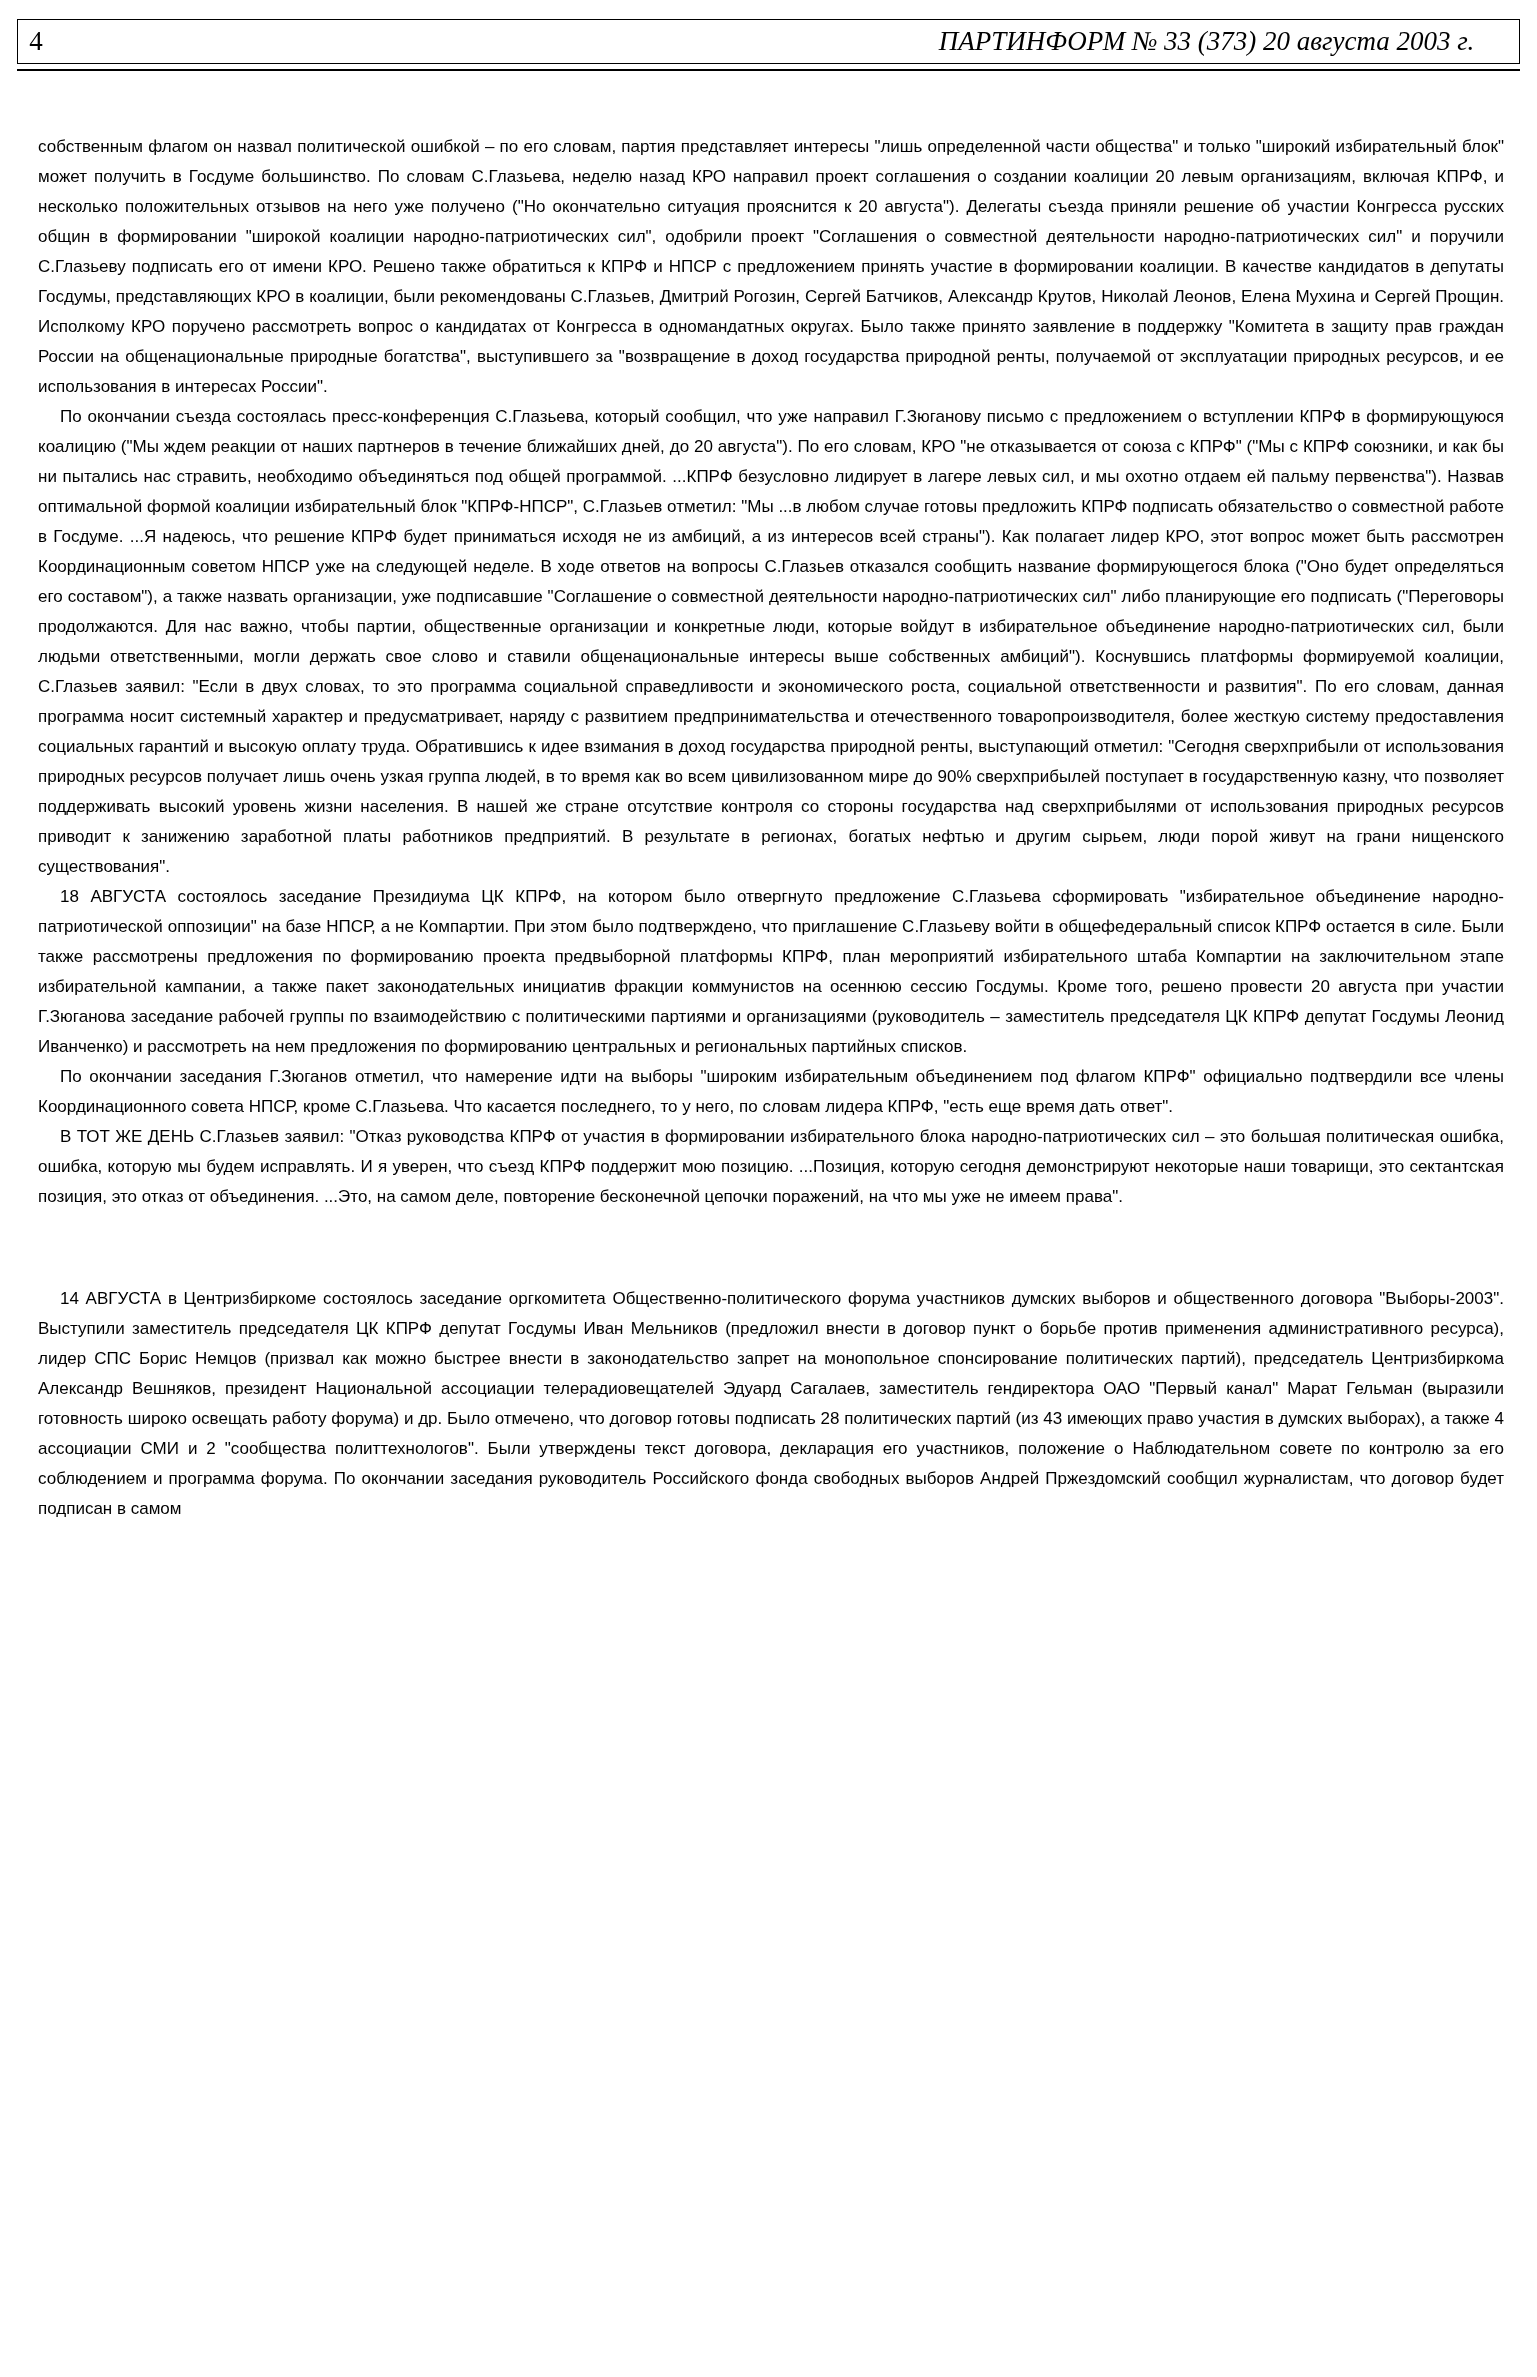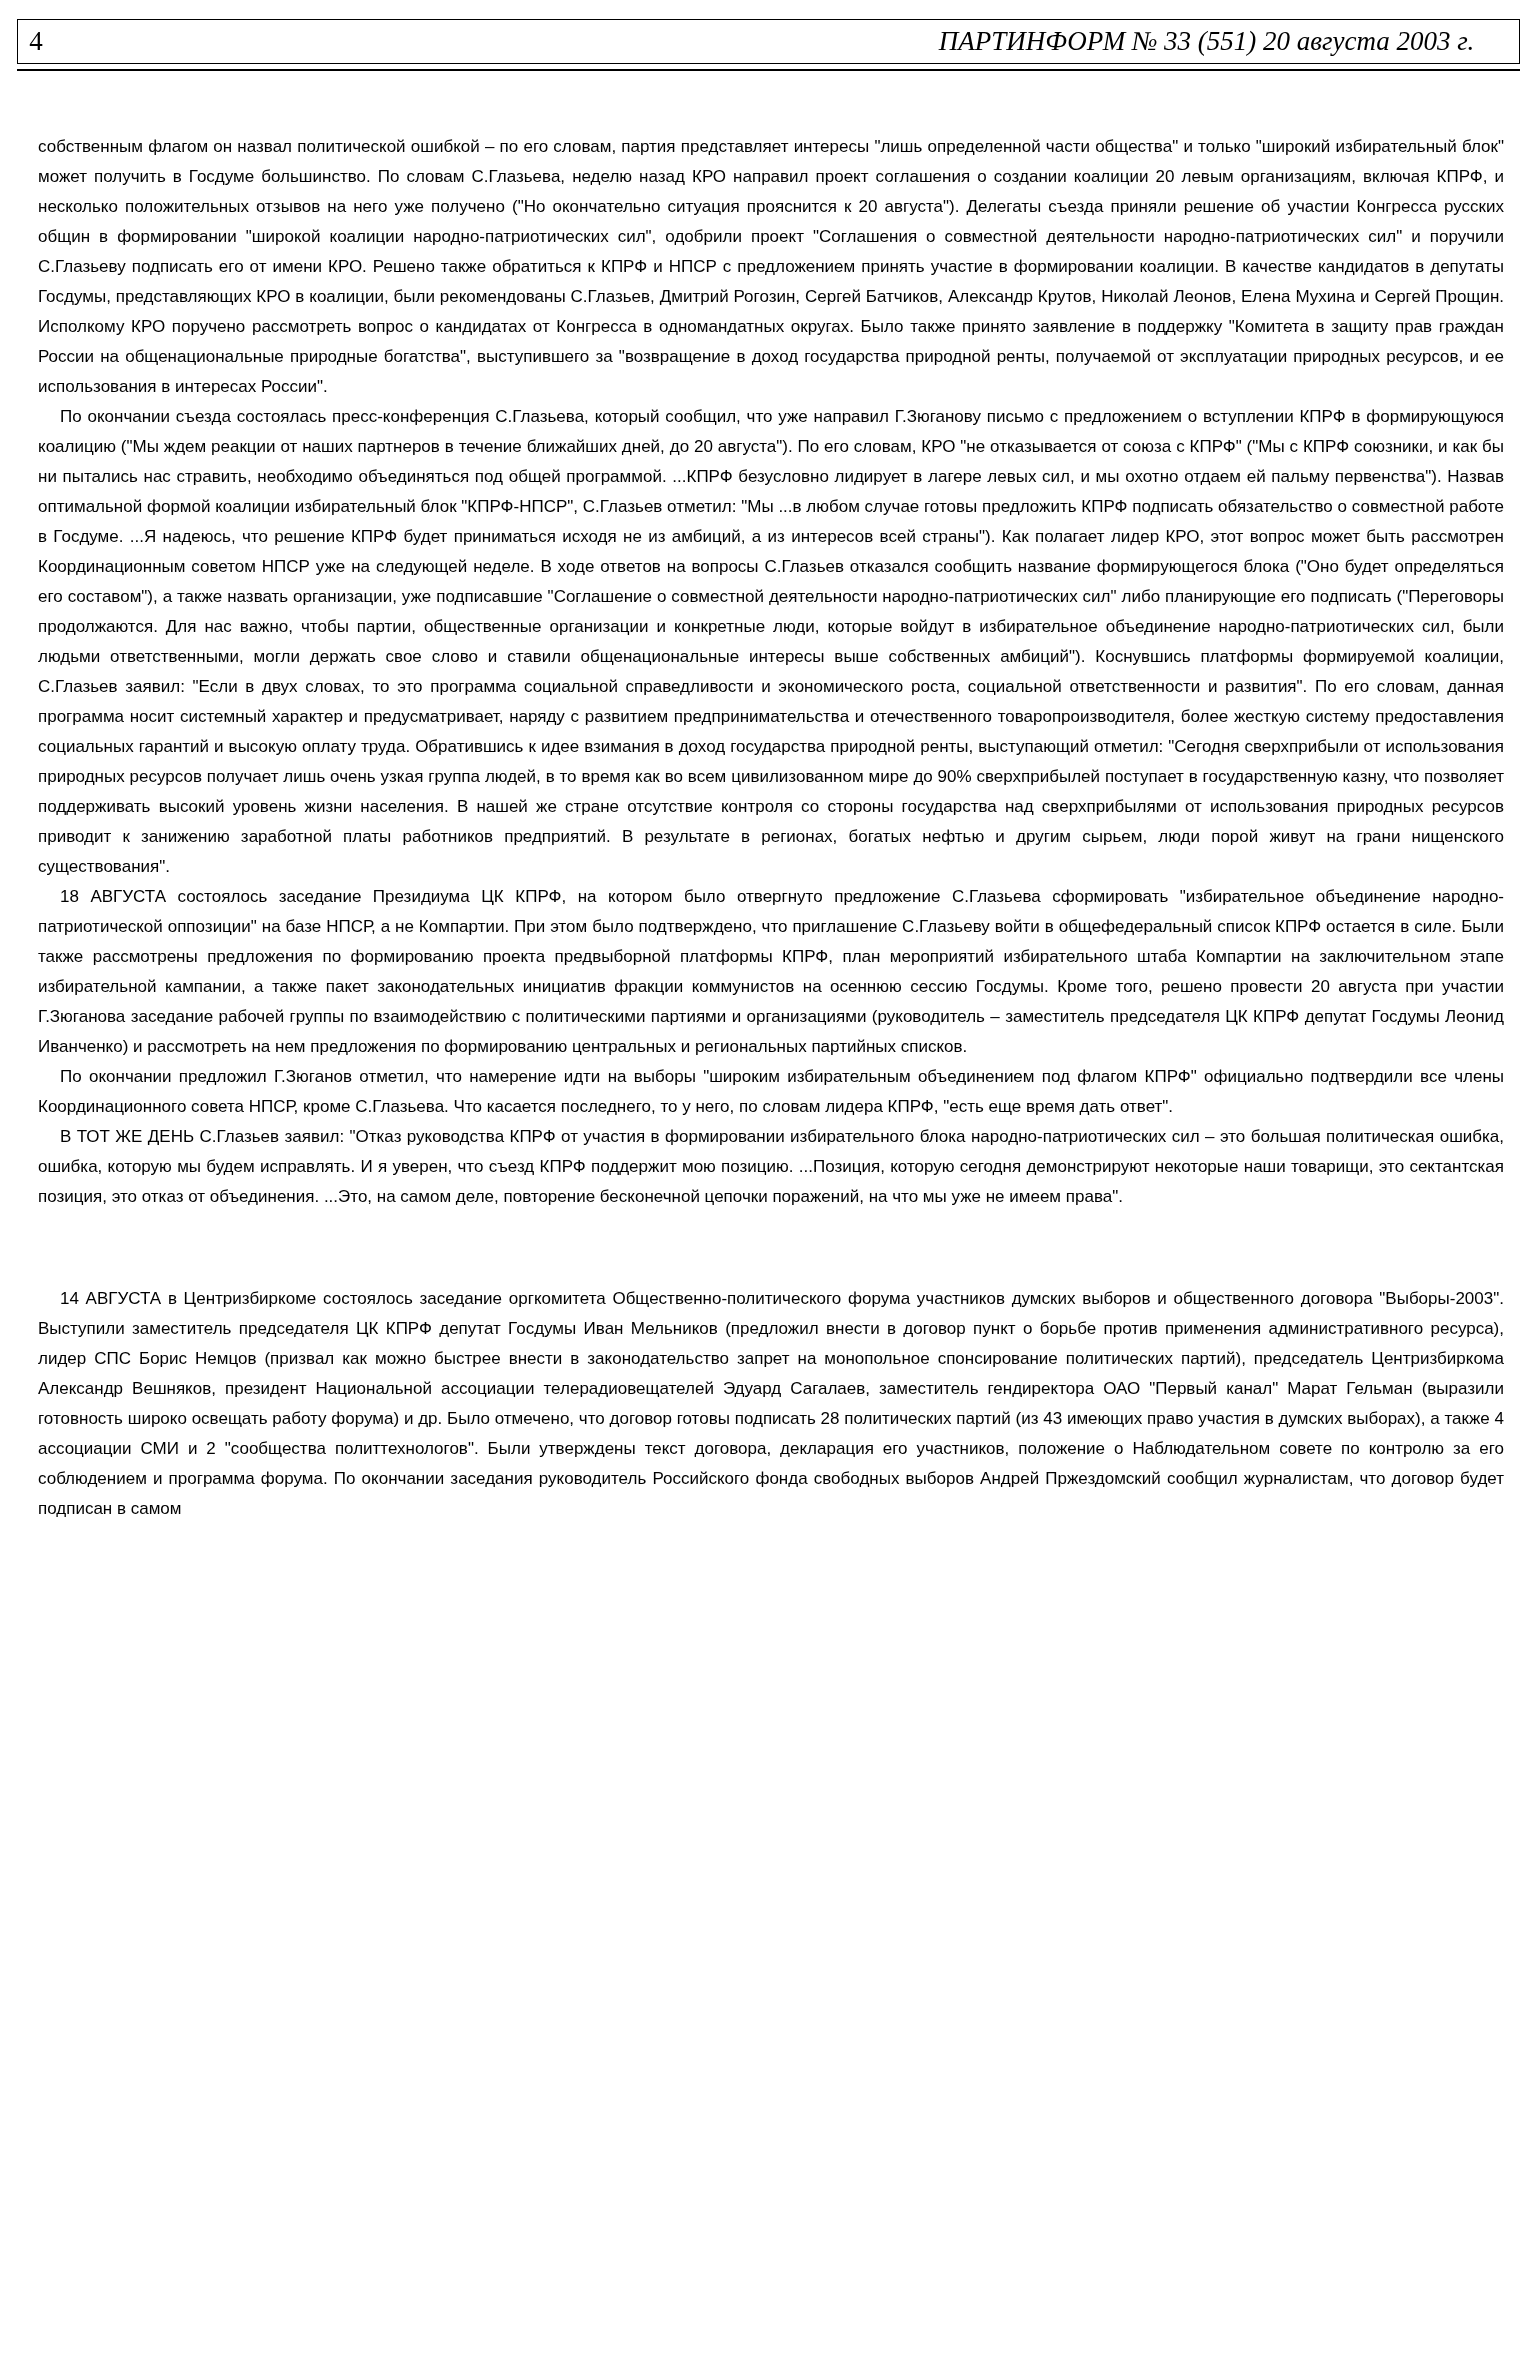--- a/index.html
+++ b/index.html
@@ -55,28 +55,28 @@
   .para.gap { margin-top: 72px; }
 </style>
 </head>
 <body>
 
 <div class="page">
 
   <div class="header-box">
     <span class="page-number">4</span>
     <span class="header-spacer"></span>
-    <span class="header-title">ПАРТИНФОРМ № 33 (551) 20 августа 2003 г.</span>
+    <span class="header-title">ПАРТИНФОРМ № 33 (373) 20 августа 2003 г.</span>
   </div>
   <div class="double-rule"></div>
 
   <div class="article-body">
 
   <p class="para">собственным флагом он назвал политической ошибкой – по его словам, партия представляет интересы "лишь определенной части общества" и только "широкий избирательный блок" может получить в Госдуме большинство. По словам С.Глазьева, неделю назад КРО направил проект соглашения о создании коалиции 20 левым организациям, включая КПРФ, и несколько положительных отзывов на него уже получено ("Но окончательно ситуация прояснится к 20 августа"). Делегаты съезда приняли решение об участии Конгресса русских общин в формировании "широкой коалиции народно-патриотических сил", одобрили проект "Соглашения о совместной деятельности народно-патриотических сил" и поручили С.Глазьеву подписать его от имени КРО. Решено также обратиться к КПРФ и НПСР с предложением принять участие в формировании коалиции. В качестве кандидатов в депутаты Госдумы, представляющих КРО в коалиции, были рекомендованы С.Глазьев, Дмитрий Рогозин, Сергей Батчиков, Александр Крутов, Николай Леонов, Елена Мухина и Сергей Прощин. Исполкому КРО поручено рассмотреть вопрос о кандидатах от Конгресса в одномандатных округах. Было также принято заявление в поддержку "Комитета в защиту прав граждан России на общенациональные природные богатства", выступившего за "возвращение в доход государства природной ренты, получаемой от эксплуатации природных ресурсов, и ее использования в интересах России".</p>
       <p class="para indent">По окончании съезда состоялась пресс-конференция С.Глазьева, который сообщил, что уже направил Г.Зюганову письмо с предложением о вступлении КПРФ в формирующуюся коалицию ("Мы ждем реакции от наших партнеров в течение ближайших дней, до 20 августа"). По его словам, КРО "не отказывается от союза с КПРФ" ("Мы с КПРФ союзники, и как бы ни пытались нас стравить, необходимо объединяться под общей программой. ...КПРФ безусловно лидирует в лагере левых сил, и мы охотно отдаем ей пальму первенства"). Назвав оптимальной формой коалиции избирательный блок "КПРФ-НПСР", С.Глазьев отметил: "Мы ...в любом случае готовы предложить КПРФ подписать обязательство о совместной работе в Госдуме. ...Я надеюсь, что решение КПРФ будет приниматься исходя не из амбиций, а из интересов всей страны"). Как полагает лидер КРО, этот вопрос может быть рассмотрен Координационным советом НПСР уже на следующей неделе. В ходе ответов на вопросы С.Глазьев отказался сообщить название формирующегося блока ("Оно будет определяться его составом"), а также назвать организации, уже подписавшие "Соглашение о совместной деятельности народно-патриотических сил" либо планирующие его подписать ("Переговоры продолжаются. Для нас важно, чтобы партии, общественные организации и конкретные люди, которые войдут в избирательное объединение народно-патриотических сил, были людьми ответственными, могли держать свое слово и ставили общенациональные интересы выше собственных амбиций"). Коснувшись платформы формируемой коалиции, С.Глазьев заявил: "Если в двух словах, то это программа социальной справедливости и экономического роста, социальной ответственности и развития". По его словам, данная программа носит системный характер и предусматривает, наряду с развитием предпринимательства и отечественного товаропроизводителя, более жесткую систему предоставления социальных гарантий и высокую оплату труда. Обратившись к идее взимания в доход государства природной ренты, выступающий отметил: "Сегодня сверхприбыли от использования природных ресурсов получает лишь очень узкая группа людей, в то время как во всем цивилизованном мире до 90% сверхприбылей поступает в государственную казну, что позволяет поддерживать высокий уровень жизни населения. В нашей же стране отсутствие контроля со стороны государства над сверхприбылями от использования природных ресурсов приводит к занижению заработной платы работников предприятий. В результате в регионах, богатых нефтью и другим сырьем, люди порой живут на грани нищенского существования".</p>
       <p class="para bold indent">18 АВГУСТА состоялось заседание Президиума ЦК КПРФ, на котором было отвергнуто предложение С.Глазьева сформировать "избирательное объединение народно-патриотической оппозиции" на базе НПСР, а не Компартии. При этом было подтверждено, что приглашение С.Глазьеву войти в общефедеральный список КПРФ остается в силе. Были также рассмотрены предложения по формированию проекта предвыборной платформы КПРФ, план мероприятий избирательного штаба Компартии на заключительном этапе избирательной кампании, а также пакет законодательных инициатив фракции коммунистов на осеннюю сессию Госдумы. Кроме того, решено провести 20 августа при участии Г.Зюганова заседание рабочей группы по взаимодействию с политическими партиями и организациями (руководитель – заместитель председателя ЦК КПРФ депутат Госдумы Леонид Иванченко) и рассмотреть на нем предложения по формированию центральных и региональных партийных списков.</p>
-      <p class="para bold indent">По окончании предложил Г.Зюганов отметил, что намерение идти на выборы "широким избирательным объединением под флагом КПРФ" официально подтвердили все члены Координационного совета НПСР, кроме С.Глазьева. Что касается последнего, то у него, по словам лидера КПРФ, "есть еще время дать ответ".</p>
+      <p class="para bold indent">По окончании заседания Г.Зюганов отметил, что намерение идти на выборы "широким избирательным объединением под флагом КПРФ" официально подтвердили все члены Координационного совета НПСР, кроме С.Глазьева. Что касается последнего, то у него, по словам лидера КПРФ, "есть еще время дать ответ".</p>
       <p class="para bold indent">В ТОТ ЖЕ ДЕНЬ С.Глазьев заявил: "Отказ руководства КПРФ от участия в формировании избирательного блока народно-патриотических сил – это большая политическая ошибка, ошибка, которую мы будем исправлять. И я уверен, что съезд КПРФ поддержит мою позицию. ...Позиция, которую сегодня демонстрируют некоторые наши товарищи, это сектантская позиция, это отказ от объединения. ...Это, на самом деле, повторение бесконечной цепочки поражений, на что мы уже не имеем права".</p>
       <p class="para bold indent gap">14 АВГУСТА в Центризбиркоме состоялось заседание оргкомитета Общественно-политического форума участников думских выборов и общественного договора "Выборы-2003". Выступили заместитель председателя ЦК КПРФ депутат Госдумы Иван Мельников (предложил внести в договор пункт о борьбе против применения административного ресурса), лидер СПС Борис Немцов (призвал как можно быстрее внести в законодательство запрет на монопольное спонсирование политических партий), председатель Центризбиркома Александр Вешняков, президент Национальной ассоциации телерадиовещателей Эдуард Сагалаев, заместитель гендиректора ОАО "Первый канал" Марат Гельман (выразили готовность широко освещать работу форума) и др. Было отмечено, что договор готовы подписать 28 политических партий (из 43 имеющих право участия в думских выборах), а также 4 ассоциации СМИ и 2 "сообщества политтехнологов". Были утверждены текст договора, декларация его участников, положение о Наблюдательном совете по контролю за его соблюдением и программа форума. По окончании заседания руководитель Российского фонда свободных выборов Андрей Пржездомский сообщил журналистам, что договор будет подписан в самом</p>
     </div>
 
 </div>
 
 
 </body></html>

